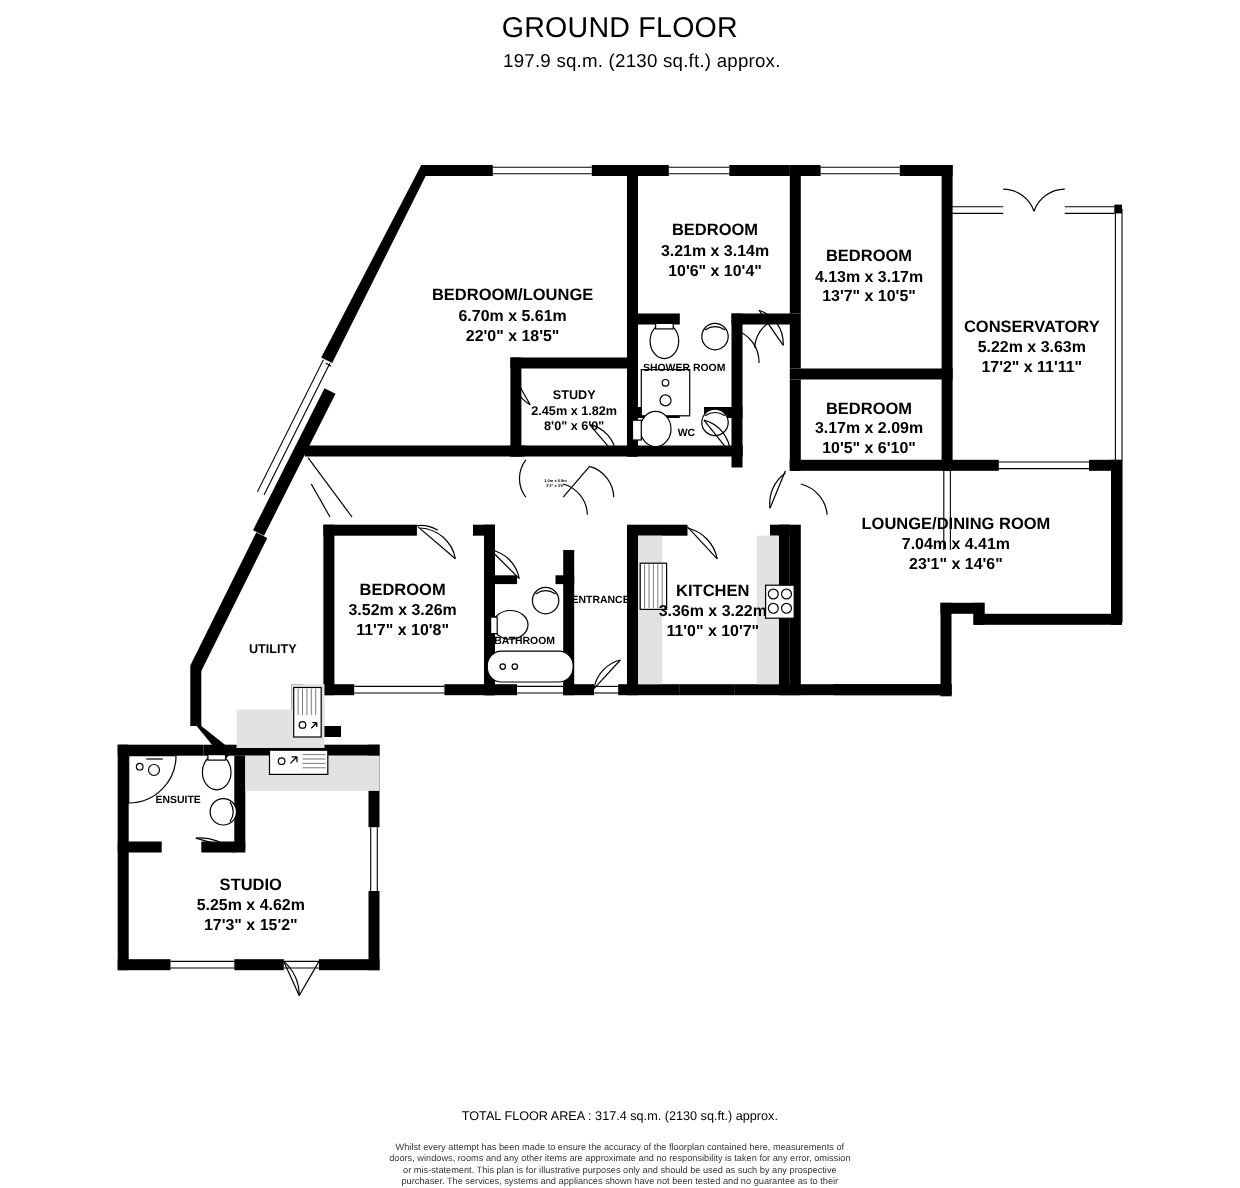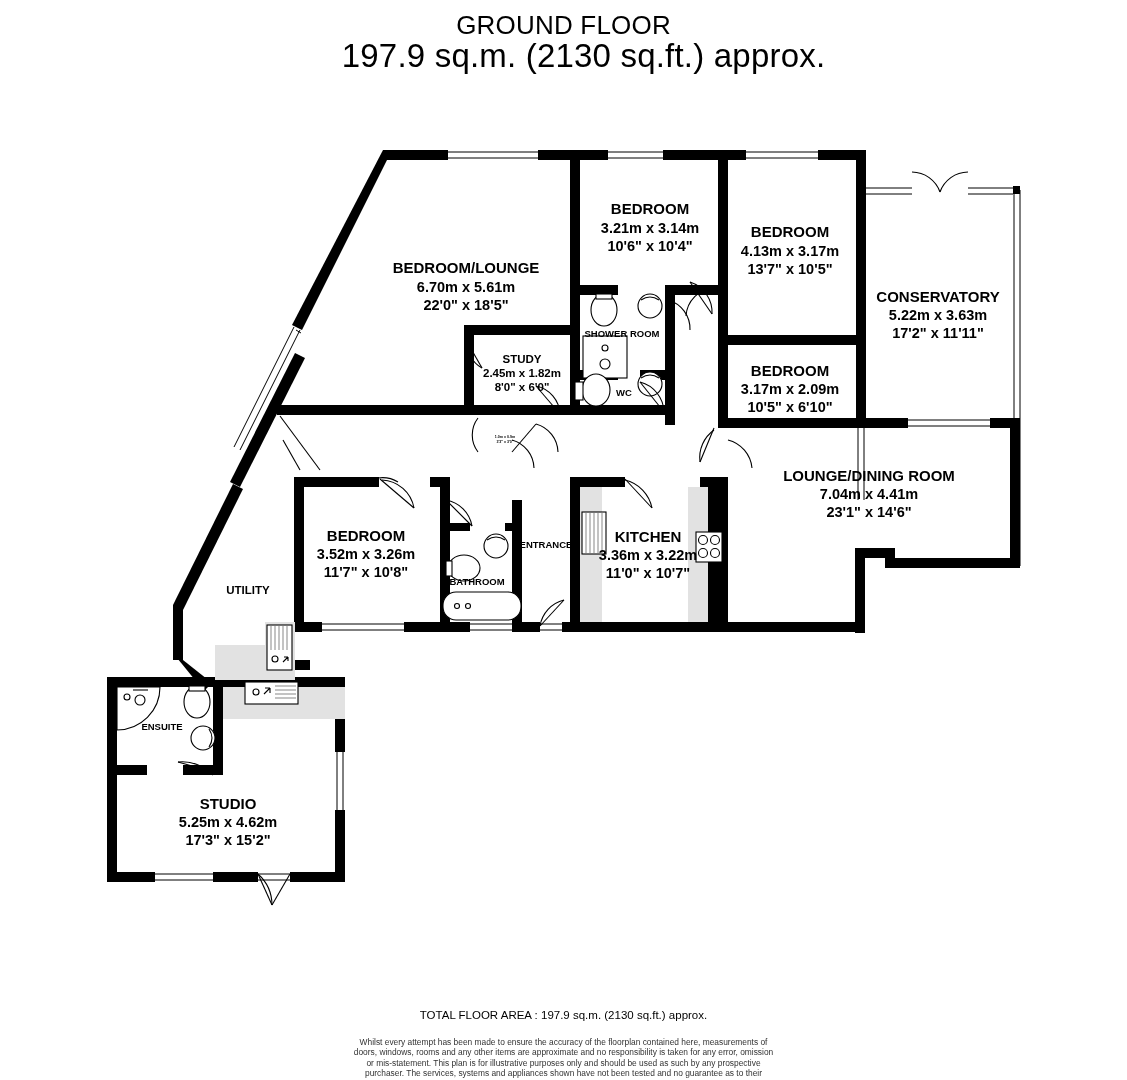--- a/index.html
+++ b/index.html
@@ -26,21 +26,21 @@
     left: 0;
     width: 1127px;
     text-align: center;
   }
   .title-line1 {
     font-size: 26px;
     letter-spacing: 0.2px;
     line-height: 30px;
   }
   .title-line2 {
-    font-size: 33px;
+    font-size: 17px;
     letter-spacing: 0.2px;
     line-height: 31px;
     padding-left: 40px;
   }
   .footer-block {
     position: absolute;
     left: 0;
     top: 1008px;
     width: 1127px;
     text-align: center;
@@ -469,18 +469,18 @@
       <text class="rm-name-xs" x="162" y="730">ENSUITE</text>
 
       <text class="rm-name" x="228" y="809">STUDIO</text>
       <text class="rm-dim" x="228" y="827">5.25m  x 4.62m</text>
       <text class="rm-dim" x="228" y="845">17'3"  x 15'2"</text>
     </g>
 
   </svg>
 
   <div class="footer-block">
-    <div class="footer-total">TOTAL FLOOR AREA : 197.9 sq.m. (2130 sq.ft.) approx.</div>
+    <div class="footer-total">TOTAL FLOOR AREA : 317.4 sq.m. (2130 sq.ft.) approx.</div>
     <div class="footer-disclaimer">Whilst every attempt has been made to ensure the accuracy of the floorplan contained here, measurements of doors, windows, rooms and any other items are approximate and no responsibility is taken for any error, omission or mis-statement. This plan is for illustrative purposes only and should be used as such by any prospective purchaser. The services, systems and appliances shown have not been tested and no guarantee as to their operability or efficiency can be given.</div>
     <div class="footer-made">Made with Metropix ©2025</div>
   </div>
 
 </div>
 
 </body></html>

